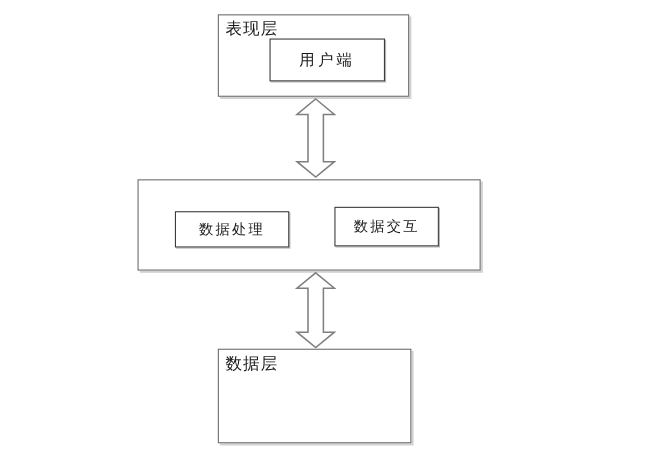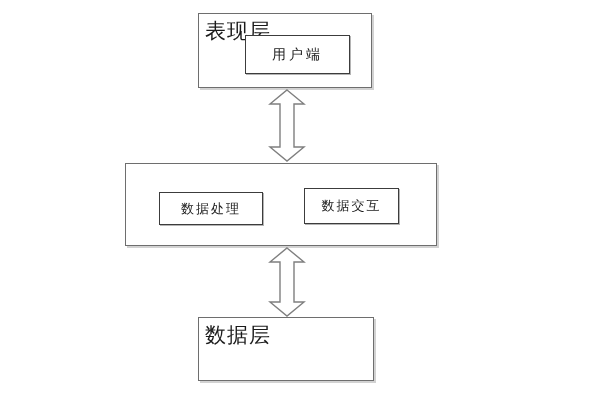--- a/index.html
+++ b/index.html
@@ -16,21 +16,21 @@
     position: absolute;
     background: #ffffff;
     border: 1px solid #6e6e6e;
     box-shadow: 2px 2px 0 #d2d2d2;
     box-sizing: border-box;
   }
   .layer-label {
     position: absolute;
     top: 3px;
     left: 6px;
-    font-size: 21px;
+    font-size: 15px;
     letter-spacing: 1px;
     white-space: nowrap;
   }
   .node-box {
     position: absolute;
     background: #ffffff;
     border: 1px solid #3c3c3c;
     box-shadow: 1px 1px 0 #b4b4b4;
     box-sizing: border-box;
     display: flex;
@@ -82,18 +82,18 @@
     </div>
     <div class="node-box" style="left:178px; top:24px; width:95px; height:36px;text-align:center;">
       <span class="node-label">数据交互</span>
     </div>
   </div>
 
   <svg class="arrow" style="left:268px; top:247px; height:70px;" viewBox="0 0 38 70">
     <polygon points="19,1 36,15 26,15 26,55 36,55 19,69 2,55 12,55 12,15 2,15" fill="#ffffff" stroke="#7f7f7f" stroke-width="1.4" stroke-linejoin="miter"></polygon>
   </svg>
 
-  <div class="layer-box" style="left:198px; top:317px; width:176px; height:64px;">
+  <div class="layer-box" style="left:198px; top:317px; width:176px; height:86px;">
     <span class="layer-label">数据层</span>
   </div>
 
 
 </div>
 
 </body></html>

